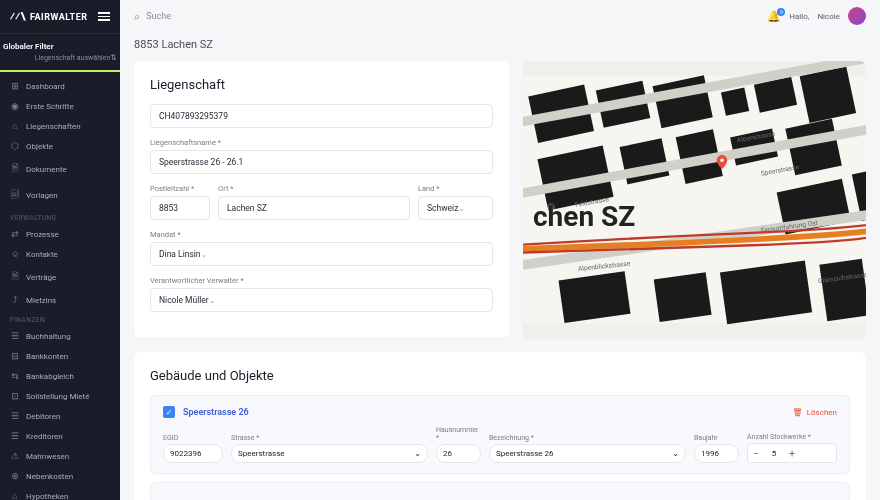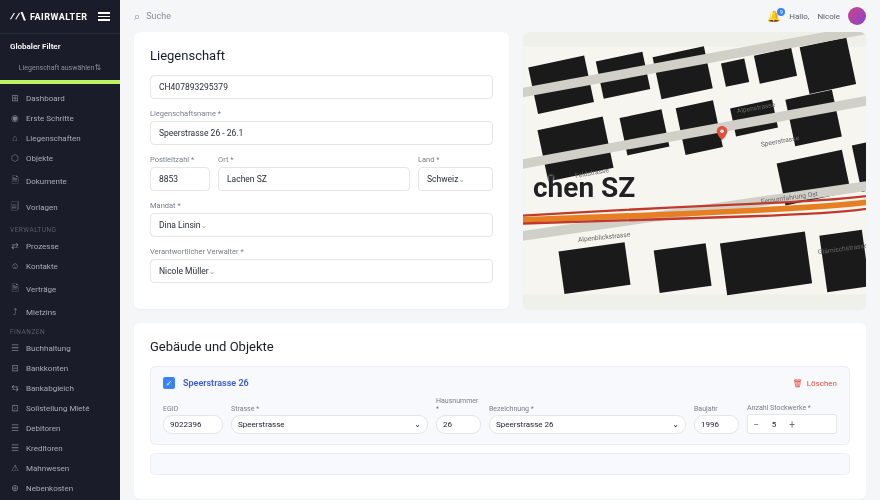--- a/index.html
+++ b/index.html
@@ -3,23 +3,23 @@
 <meta charset="utf-8">
 <style>
 *{box-sizing:border-box;margin:0;padding:0;font-family:-apple-system,BlinkMacSystemFont,"Segoe UI",Roboto,sans-serif}
 body{width:880px;height:500px;overflow:hidden;background:#f5f6f8;display:flex;font-size:10px;color:#1a1d29}
 .sidebar{width:120px;background:#1a1d29;color:#fff;display:flex;flex-direction:column;flex-shrink:0;overflow-y:auto}
 .logo-row{display:flex;align-items:center;justify-content:space-between;padding:10px 10px;border-bottom:1px solid #2a2d39}
 .logo{font-size:9px;font-weight:700;letter-spacing:0.5px;display:flex;align-items:center;gap:4px}
 .logo-mark{font-weight:900;font-size:11px}
 .burger{display:flex;flex-direction:column;gap:2px;cursor:pointer}
 .burger span{width:12px;height:1.5px;background:#fff}
-.filter-section{padding:8px 10px;border-bottom:4px solid #bef264}
+.filter-section{padding:8px 3px;border-bottom:2px solid #bef264}
 .filter-title{font-size:8px;font-weight:600;color:#fff}
-.filter-sub{font-size:7px;color:#8a8d99;margin-top:12px;display:flex;justify-content:center;align-items:center}
+.filter-sub{font-size:7px;color:#8a8d99;margin-top:2px;display:flex;justify-content:flex-end;align-items:center}
 .chev{font-size:8px;color:#8a8d99}
 .nav{padding:4px 0}
 .nav-group-label{font-size:6.5px;color:#5a5d69;text-transform:uppercase;padding:6px 10px 2px;letter-spacing:0.5px}
 .nav-item{display:flex;align-items:center;gap:6px;padding:5px 10px;font-size:8px;color:#a8abb7;cursor:pointer}
 .nav-item .icon{width:10px;text-align:center;font-size:9px;opacity:0.7}
 .main{flex:1;display:flex;flex-direction:column;overflow:hidden}
 .topbar{height:32px;display:flex;align-items:center;padding:0 14px;gap:10px;background:#f5f6f8}
 .search{display:flex;align-items:center;gap:6px;color:#8a8d99;font-size:9px;flex:1}
 .search-icon{font-size:11px}
 .user-area{display:flex;align-items:center;gap:8px;font-size:8px;color:#5a5d69}
@@ -183,20 +183,21 @@
     </div>
     <div class="user-area">
       <span class="bell">🔔<span class="bell-badge">9</span></span>
       <span>Hallo,</span>
       <span>Nicole</span>
       <div class="avatar"></div>
     </div>
   </div>
 
   <div class="content">
+    <div class="page-title">8853 Lachen SZ</div>
 
     <div class="row">
 
       <div class="card property-card">
         <div class="section-title">Liegenschaft</div>
 
         <div class="field">
           <div class="input">CH407893295379</div>
         </div>
         <div class="field">

